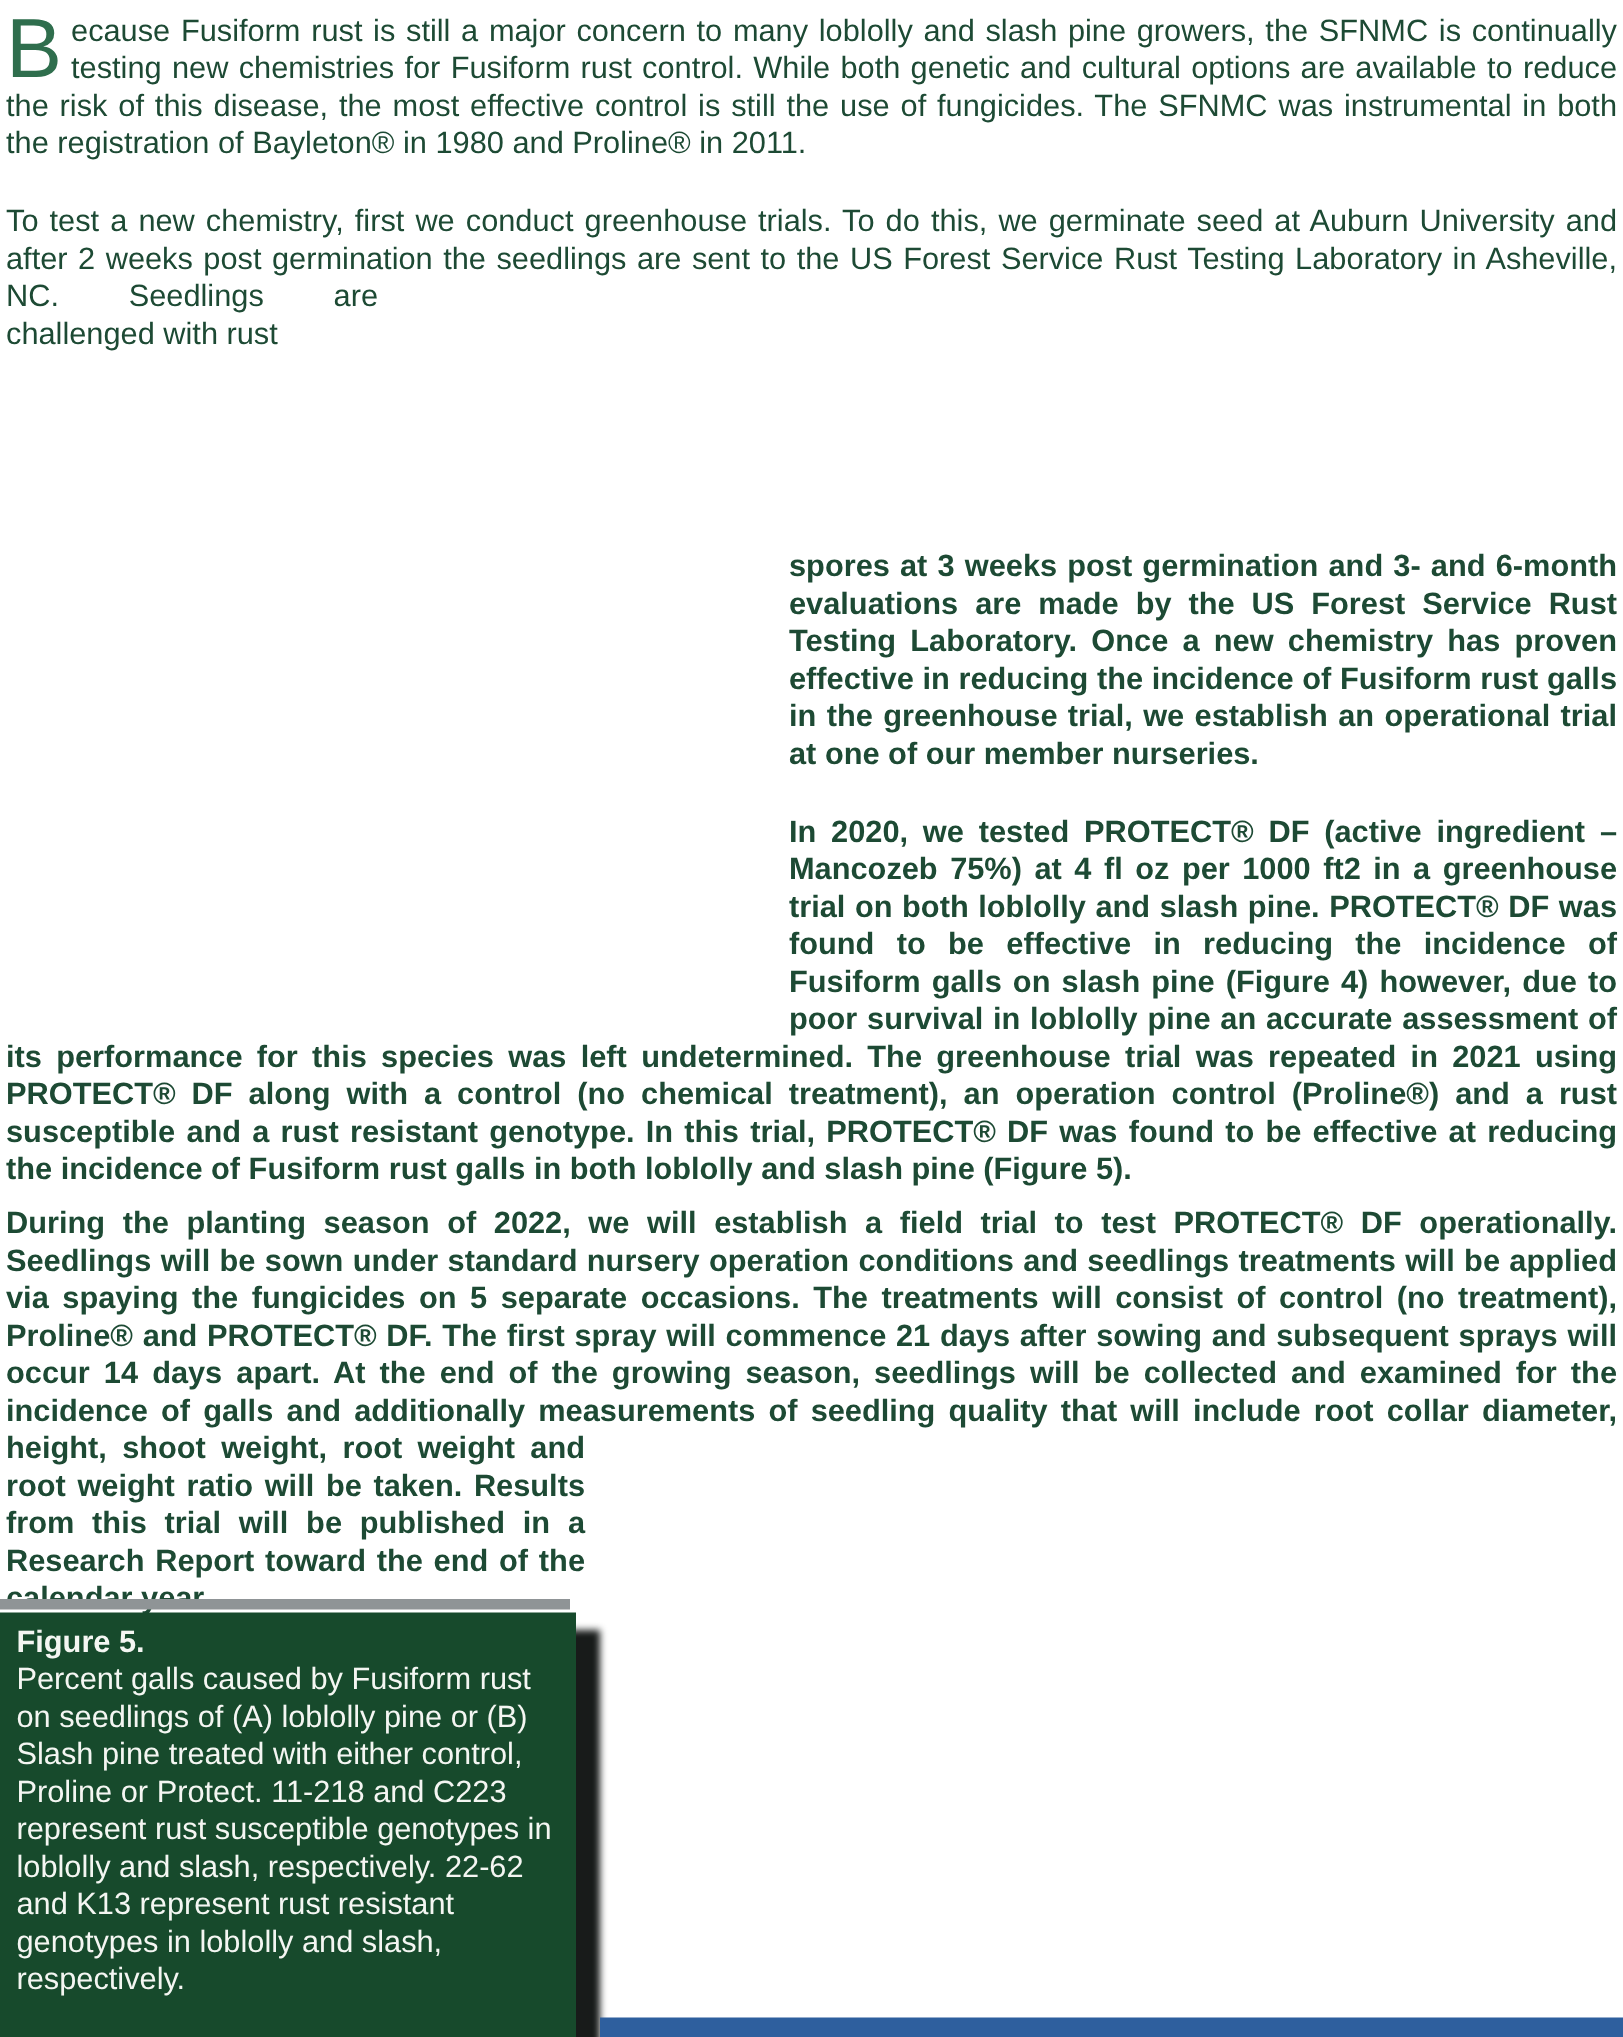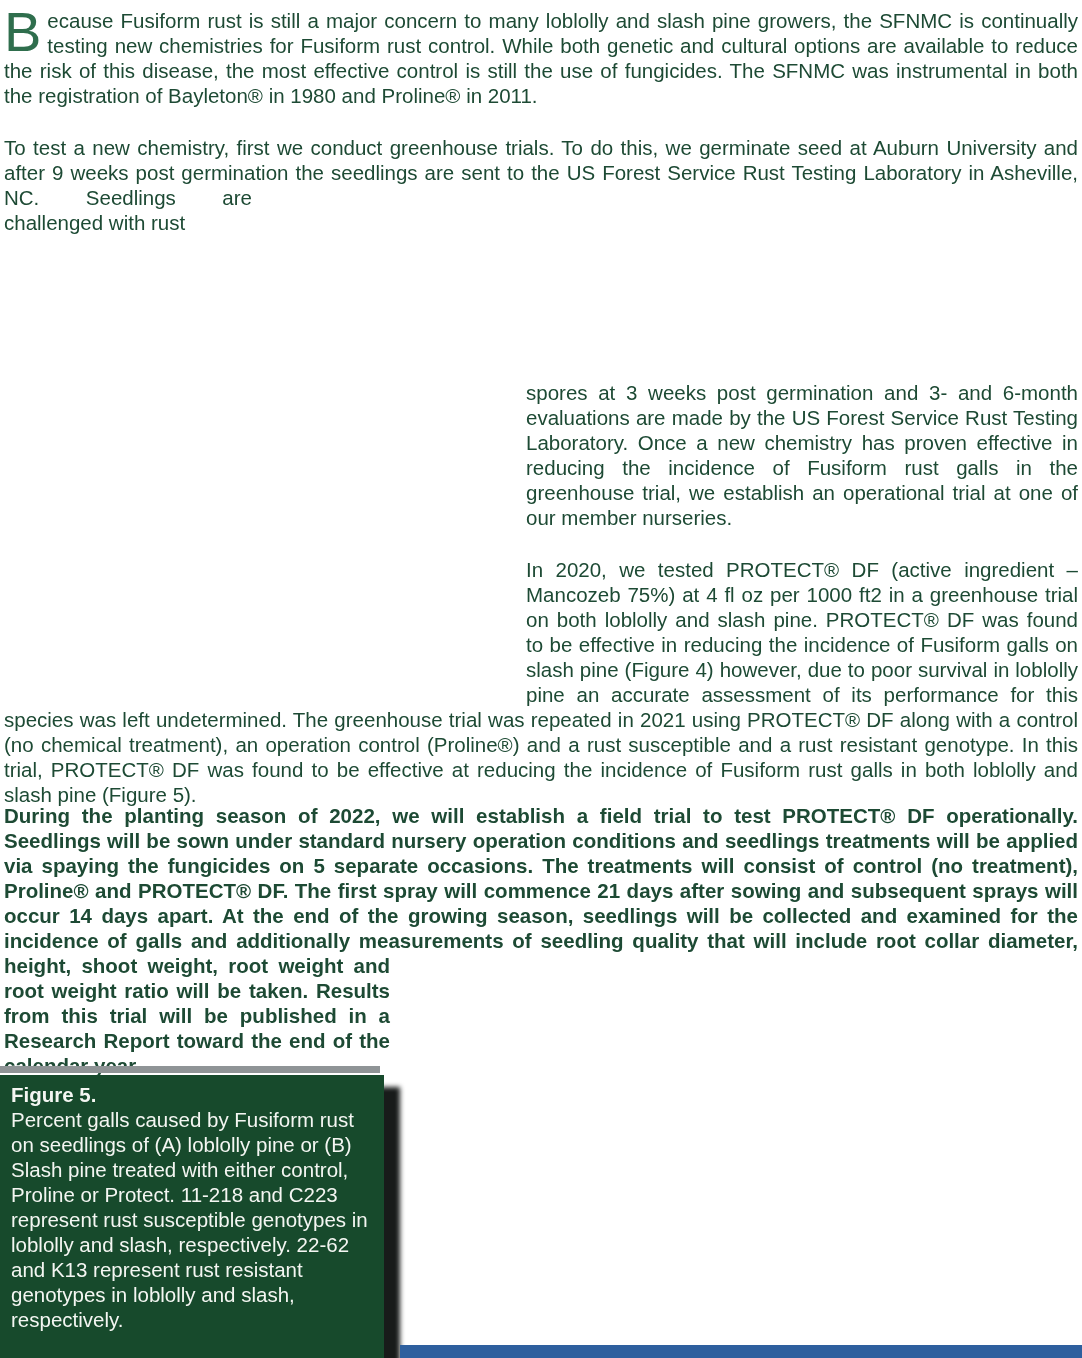--- a/index.html
+++ b/index.html
@@ -17,21 +17,21 @@
     width:1082px;height:1358px;
     background:var(--background);
     font-family:"Liberation Sans",sans-serif;
     color:var(--text-color);
     font-size:20.5px;line-height:25px;
     overflow:hidden;
   }
   .page p{margin:0;text-align:justify;}
   .tblock{position:absolute;left:4px;width:1074px;}
   #block-top{top:8px;}
-  #block-mid{top:380px;}
+  #block-mid{top:365px;font-weight:bold;}
   #block-low{top:803px;font-weight:bold;}
   .dropcap{
     float:left;
     font-size:56px;line-height:44px;
     color:var(--dropcap-color);
     padding:2px 6px 0 0;
     font-weight:normal;
   }
   .gap-after{margin-bottom:27px !important;}
   
@@ -68,21 +68,21 @@
     background:var(--blue-bar-color);
   }
 </style>
 </head>
 <body>
 
 <div class="page">
 
   <div class="tblock" id="block-top">
     <p class="gap-after"><span class="dropcap">B</span><span>ecause Fusiform rust is still a major concern to many loblolly and slash pine growers, the SFNMC is continually testing new chemistries for Fusiform rust control. While both genetic and cultural options are available to reduce the risk of this disease, the most effective control is still the use of fungicides. The SFNMC was instrumental in both the registration of Bayleton® in 1980 and Proline® in 2011.</span></p>
-    <p><span class="sp sp-r0"></span><span class="sp sp-r1"></span><span>To test a new chemistry, first we conduct greenhouse trials. To do this, we germinate seed at Auburn University and after 9 weeks post germination the seedlings are sent to the US Forest Service Rust Testing Laboratory in Asheville, NC. Seedlings are challenged with rust</span></p>
+    <p><span class="sp sp-r0"></span><span class="sp sp-r1"></span><span>To test a new chemistry, first we conduct greenhouse trials. To do this, we germinate seed at Auburn University and after 2 weeks post germination the seedlings are sent to the US Forest Service Rust Testing Laboratory in Asheville, NC. Seedlings are challenged with rust</span></p>
   </div>
 
   <div class="tblock" id="block-mid">
     <span class="sp sp-left-img"></span>
     <p class="gap-after"><span>spores at 3 weeks post germination and 3- and 6-month evaluations are made by the US Forest Service Rust Testing Laboratory. Once a new chemistry has proven effective in reducing the incidence of Fusiform rust galls in the greenhouse trial, we establish an operational trial at one of our member nurseries.</span></p>
     <p><span>In 2020, we tested PROTECT® DF (active ingredient – Mancozeb 75%) at 4 fl oz per 1000 ft2 in a greenhouse trial on both loblolly and slash pine. PROTECT® DF was found to be effective in reducing the incidence of Fusiform galls on slash pine (Figure 4) however, due to poor survival in loblolly pine an accurate assessment of its performance for this species was left undetermined. The greenhouse trial was repeated in 2021 using PROTECT® DF along with a control (no chemical treatment), an operation control (Proline®) and a rust susceptible and a rust resistant genotype. In this trial, PROTECT® DF was found to be effective at reducing the incidence of Fusiform rust galls in both loblolly and slash pine (Figure 5).</span></p>
   </div>
 
   <div class="tblock" id="block-low">
     <p><span class="sp sp-r2"></span><span class="sp sp-r3"></span><span>During the planting season of 2022, we will establish a field trial to test PROTECT® DF operationally. Seedlings will be sown under standard nursery operation conditions and seedlings treatments will be applied via spaying the fungicides on 5 separate occasions. The treatments will consist of control (no treatment), Proline® and PROTECT® DF. The first spray will commence 21 days after sowing and subsequent sprays will occur 14 days apart. At the end of the growing season, seedlings will be collected and examined for the incidence of galls and additionally measurements of seedling quality that will include root collar diameter, height, shoot weight, root weight and root weight ratio will be taken. Results from this trial will be published in a Research Report toward the end of the calendar year.</span></p>

